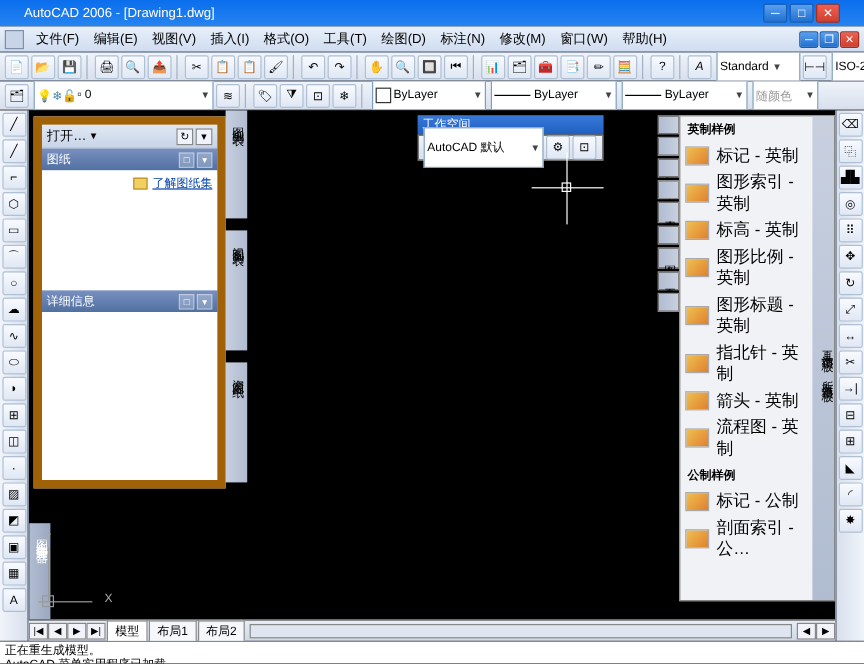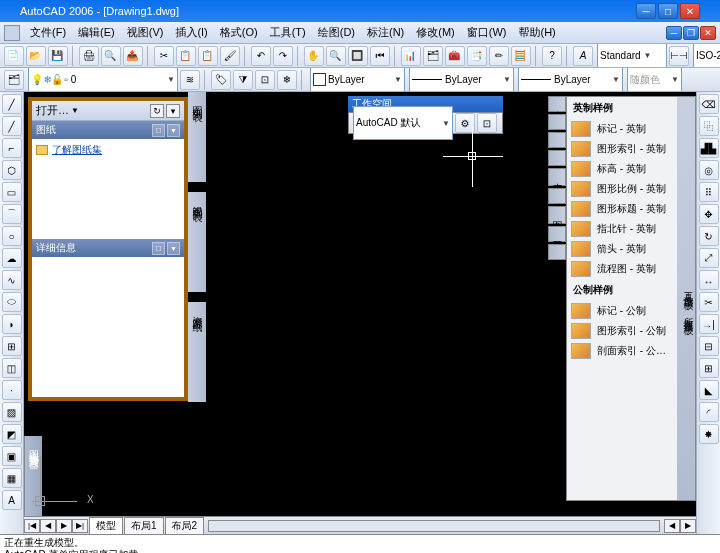--- a/index.html
+++ b/index.html
@@ -25,21 +25,21 @@
 .combo { height: 20px; background: #fff; border: 1px solid #7b9ebd; font-size: 10px; padding: 16px 2px; display: inline-flex; align-items: center; margin: 0 2px; flex-shrink: 0; }
 .combo .arrow { margin-left: 3px; font-size: 8px; color: #444; }
 
 .main-area { position: relative; height: 442px; background: #000; }
 
 .left-tb { position: absolute; left: 0; top: 0; width: 24px; background: linear-gradient(90deg, #f0f4fa, #d8e0ed); border-right: 1px solid #a0b0c8; display: flex; flex-direction: column; align-items: center; padding-top: 2px; height: 100%; }
 .left-tb .tbtn { margin-bottom: 2px; margin-right: 0;}
 .right-tb { position: absolute; right: 0; top: 0; width: 24px; background: linear-gradient(90deg, #d8e0ed, #f0f4fa); border-left: 1px solid #a0b0c8; display: flex; flex-direction: column; align-items: center; padding-top: 2px; height: 100%; }
 .right-tb .tbtn { margin-bottom: 2px; margin-right: 0; }
 
-.palette { position: absolute; left: 28px; top: 5px; width: 160px; background: #e8ecf4; border: 4px solid #a16207; }
+.palette { position: absolute; left: 28px; top: 5px; width: 160px; background: #e8ecf4; border: 7px solid #a16207; text-align: right; }
 .palette-header { height: 20px; background: linear-gradient(#e0e8f4, #c8d4e8); display: flex; align-items: center; padding: 0 4px; font-size: 11px; border-bottom: 1px solid #a0b0c8; }
 .palette-header .hbtn { width: 14px; height: 14px; background: #f0f4fa; border: 1px solid #888; margin-left: 2px; font-size: 9px; display: flex; align-items: center; justify-content: center; }
 .palette-header .spacer { flex: 1; }
 .section-header { height: 18px; background: linear-gradient(#7890c0, #5070a0); color: #fff; font-size: 10px; padding: 0 4px; display: flex; align-items: center; }
 .section-header .spacer { flex: 1; }
 .section-header .sbtn { width: 13px; height: 13px; background: rgba(255,255,255,0.25); border: 1px solid rgba(255,255,255,0.4); margin-left: 2px; font-size: 8px; display:flex; align-items:center; justify-content:center;}
 .section-body { background: #fff; padding: 4px; font-size: 10px; }
 .section-body.h1 { height: 100px; }
 .section-body.h2 { height: 140px; }
 .link { color: #0645ad; text-decoration: underline; }
@@ -55,21 +55,21 @@
 .wsbar-body { height: 22px; background: linear-gradient(#f0f4fa, #d8e0ed); border: 1px solid #888; display: flex; align-items: center; padding: 0 2px; }
 
 .cursor-cross { position: absolute; left: 443px; top: 35px; width: 60px; height: 60px; }
 .cursor-cross::before { content: ''; position: absolute; left: 29px; top: 0; width: 1px; height: 60px; background: #fff; }
 .cursor-cross::after { content: ''; position: absolute; top: 29px; left: 0; height: 1px; width: 60px; background: #fff; }
 .cursor-box { position: absolute; left: 468px; top: 60px; width: 8px; height: 8px; border: 1px solid #fff; }
 
 .right-palette { position: absolute; right: 24px; top: 4px; width: 130px; background: #f0f2f6; border: 1px solid #888; height: 405px; display: flex; }
 .rp-body { flex: 1; overflow: hidden; }
 .rp-header { font-size: 10px; font-weight: bold; padding: 4px 6px; }
-.rp-item { display: flex; align-items: center; padding: 2px 4px; font-size: 10px; }
+.rp-item { display: flex; align-items: center; padding: 2px 4px; font-size: 14px; }
 .rp-icon { width: 20px; height: 16px; margin-right: 6px; border: 1px solid #aaa; flex-shrink: 0; background: linear-gradient(135deg,#f0c050,#e08030); }
 .rp-tabstrip { width: 18px; background: linear-gradient(#c8d0e0, #b0bcd0); writing-mode: vertical-rl; font-size: 10px; text-align: center; padding-top: 6px; letter-spacing: 2px;}
 .rp-sidetabs { position: absolute; right: 154px; top: 4px; width: 18px; display: flex; flex-direction: column; }
 .rp-sidetab { background: linear-gradient(90deg, #b0bcd0, #c8d0e0); border: 1px solid #888; writing-mode: vertical-rl; font-size: 10px; padding: 6px 1px; margin-bottom: 2px; text-align: center; letter-spacing: 1px; }
 
 .ucs { position: absolute; left: 32px; bottom: 32px; }
 .ucs-y { display: block; width: 1px; height: 45px; background: #999; margin-left: 8px; }
 .ucs-x { display: block; height: 1px; width: 45px; background: #999; }
 .ucs-label { position: absolute; font-size: 10px; color: #aaa; }
 
@@ -326,24 +326,20 @@
           <span class="rp-icon"></span>
           <span>流程图 - 英制</span>
         </div>
       <div class="rp-header">公制样例</div>
       <div class="rp-item">
           <span class="rp-icon"></span>
           <span>标记 - 公制</span>
         </div>
       <div class="rp-item">
           <span class="rp-icon"></span>
-          <span>图形索引 - 公制</span>
-        </div>
-      <div class="rp-item">
-          <span class="rp-icon"></span>
           <span>剖面索引 - 公…</span>
         </div>
     </div>
     <div class="rp-tabstrip">工具选项板 - 所有选项板</div>
   </div>
 
   <div class="ucs">
     <span class="ucs-label" style="left:4px;top:-12px">Y</span>
     <span class="ucs-y"></span>
     <span class="ucs-x"></span>

